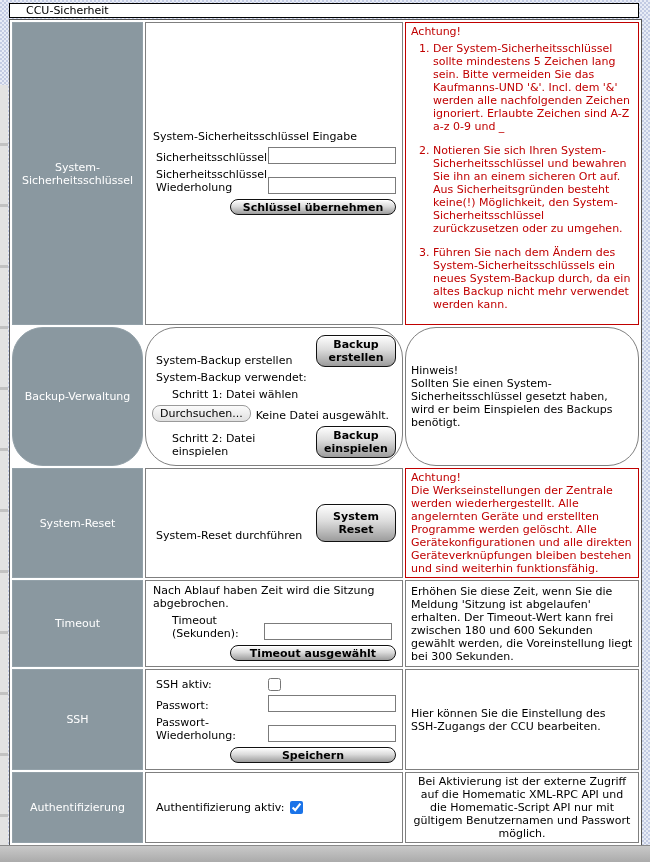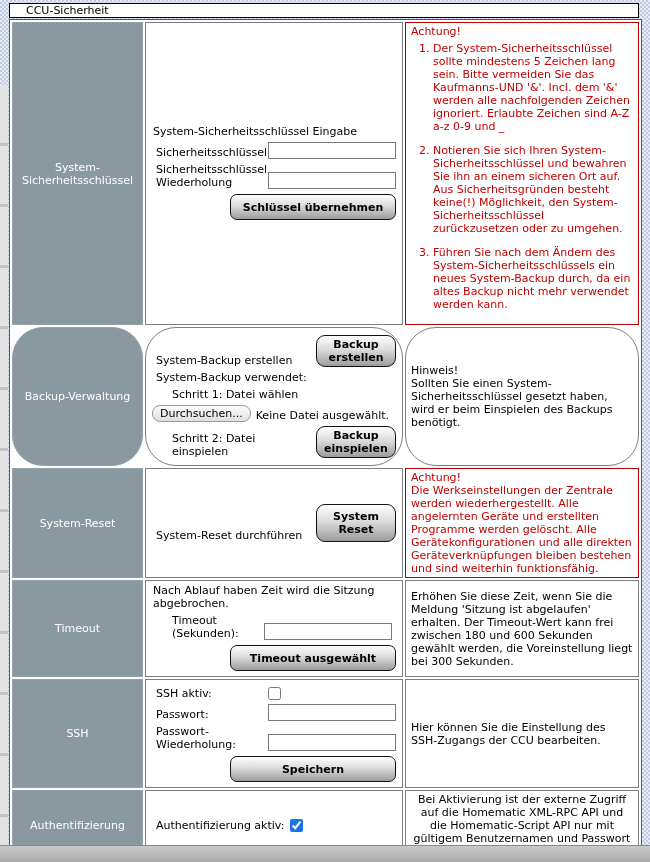--- a/index.html
+++ b/index.html
@@ -64,21 +64,21 @@
     accent-color: var(--checkbox-accent, #1A73E8);
   }
   .cb-slot { flex: 0 0 128px; display: flex; align-items: center; }
   .btn {
     font-family: inherit; font-size: 11px; font-weight: bold; color: #000;
     border: 1px solid #111; border-radius: 9px;
     background: linear-gradient(#fefefe, #dcdcdc 45%, #9c9c9c);
     box-shadow: inset 0 1px 0 #fff;
     padding: 1px 6px; cursor: pointer; text-align: center;
   }
-  .btn.wide { display: block; width: 166px; height: 26px; margin: 5px 0 2px auto; border-radius: 7px; }
+  .btn.wide { display: block; width: 166px; height: 16px; margin: 5px 0 2px auto; }
   .btn.two { flex: 0 0 80px; width: 80px; line-height: 13px; padding: 2px 2px; }
   .filebtn {
     font-family: inherit; font-size: 11px; color: #000;
     border: 1px solid #9a9a9a; border-radius: 8px;
     background: linear-gradient(#fbfbfb, #e0e0e0);
     padding: 1px 7px; cursor: pointer;
   }
   .heading { padding-left: 1px; margin-bottom: 2px; }
   .note-title, .info-line { display: block; }
   .bottom-bar {

